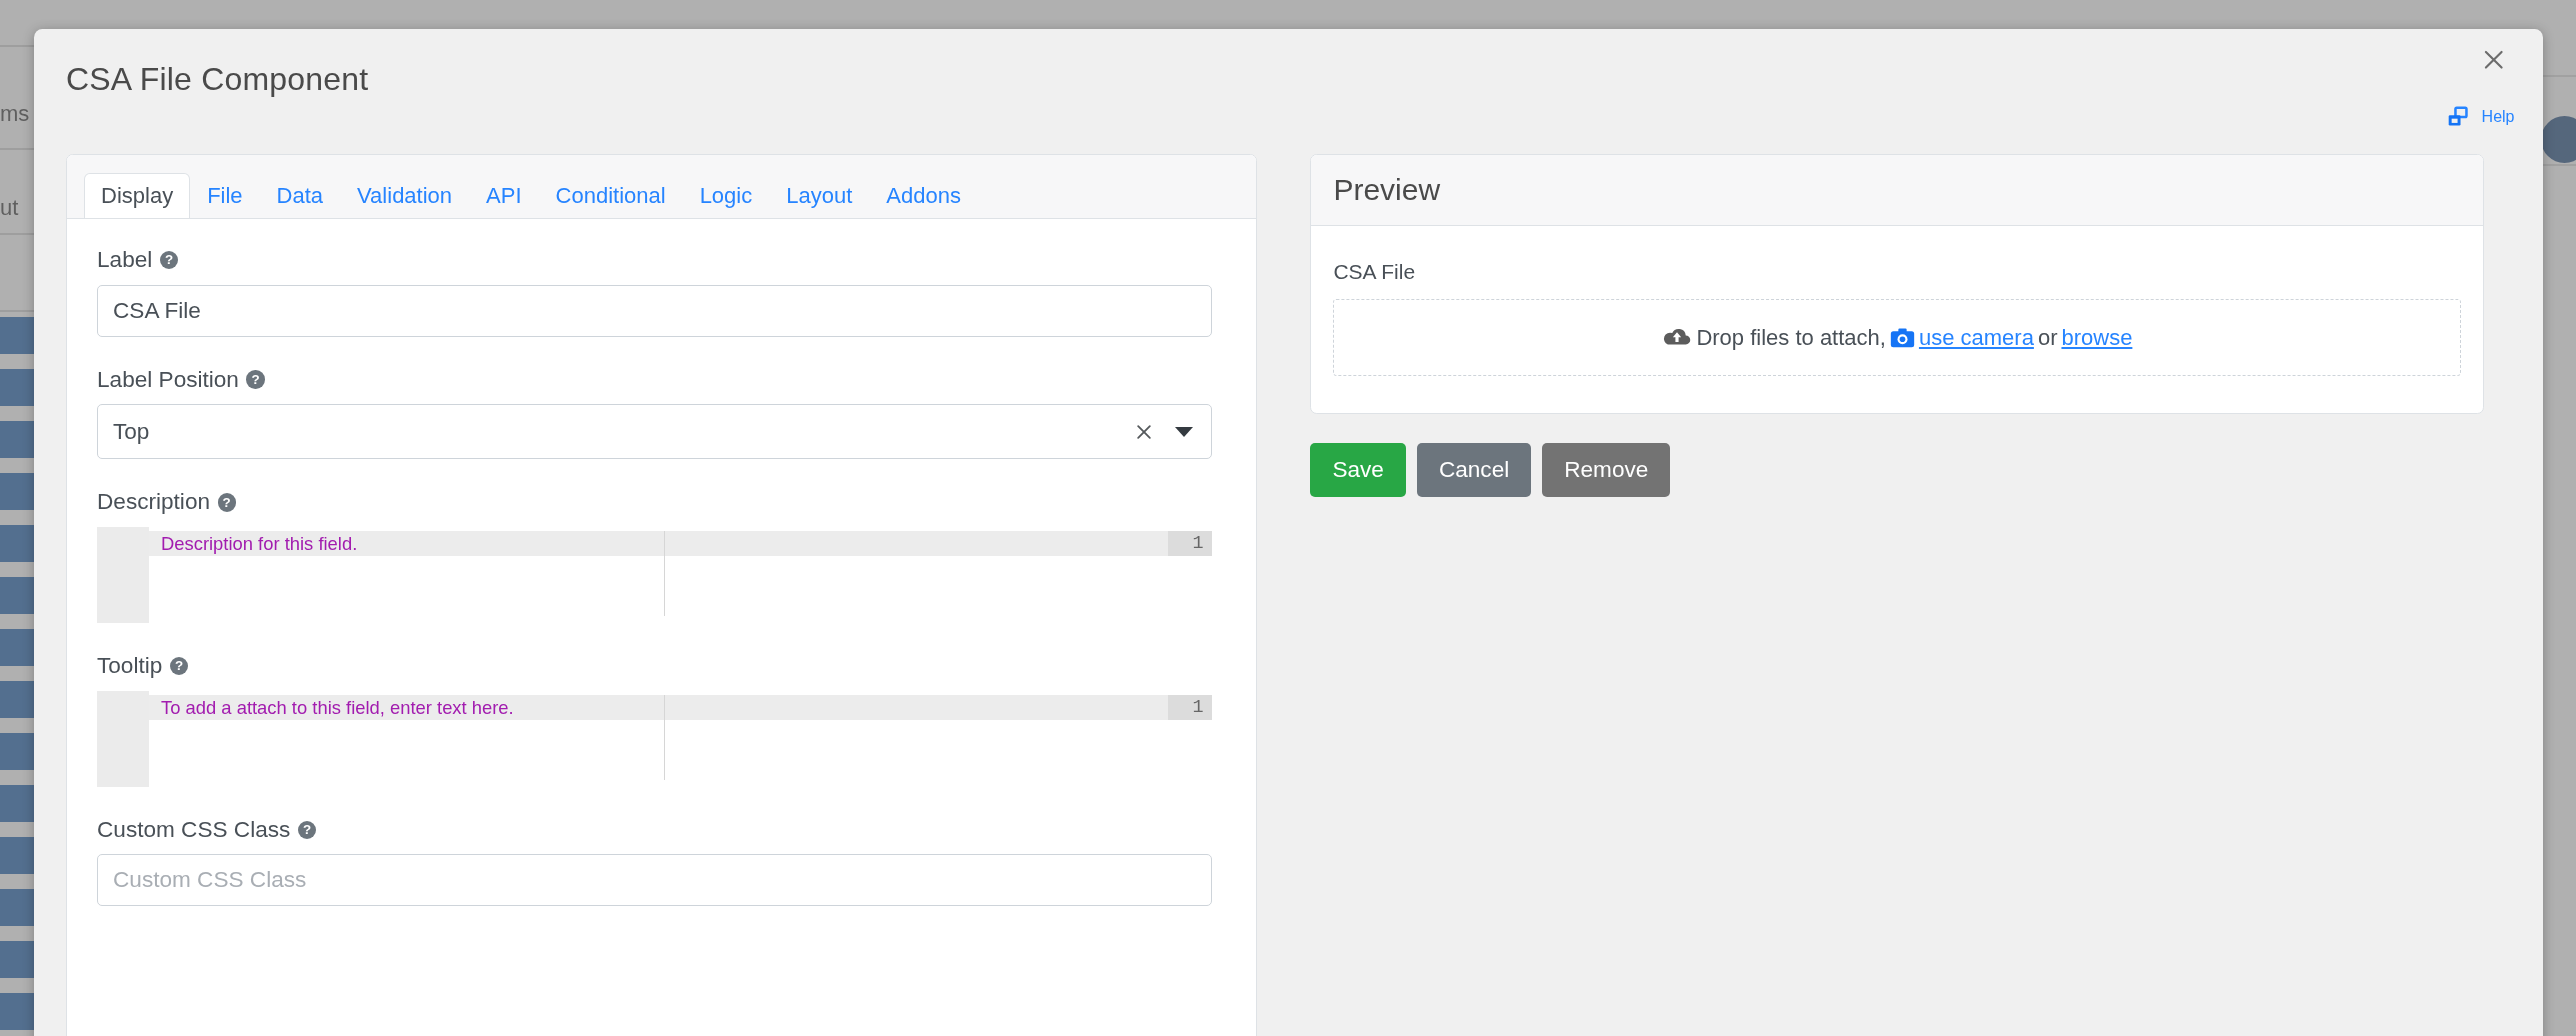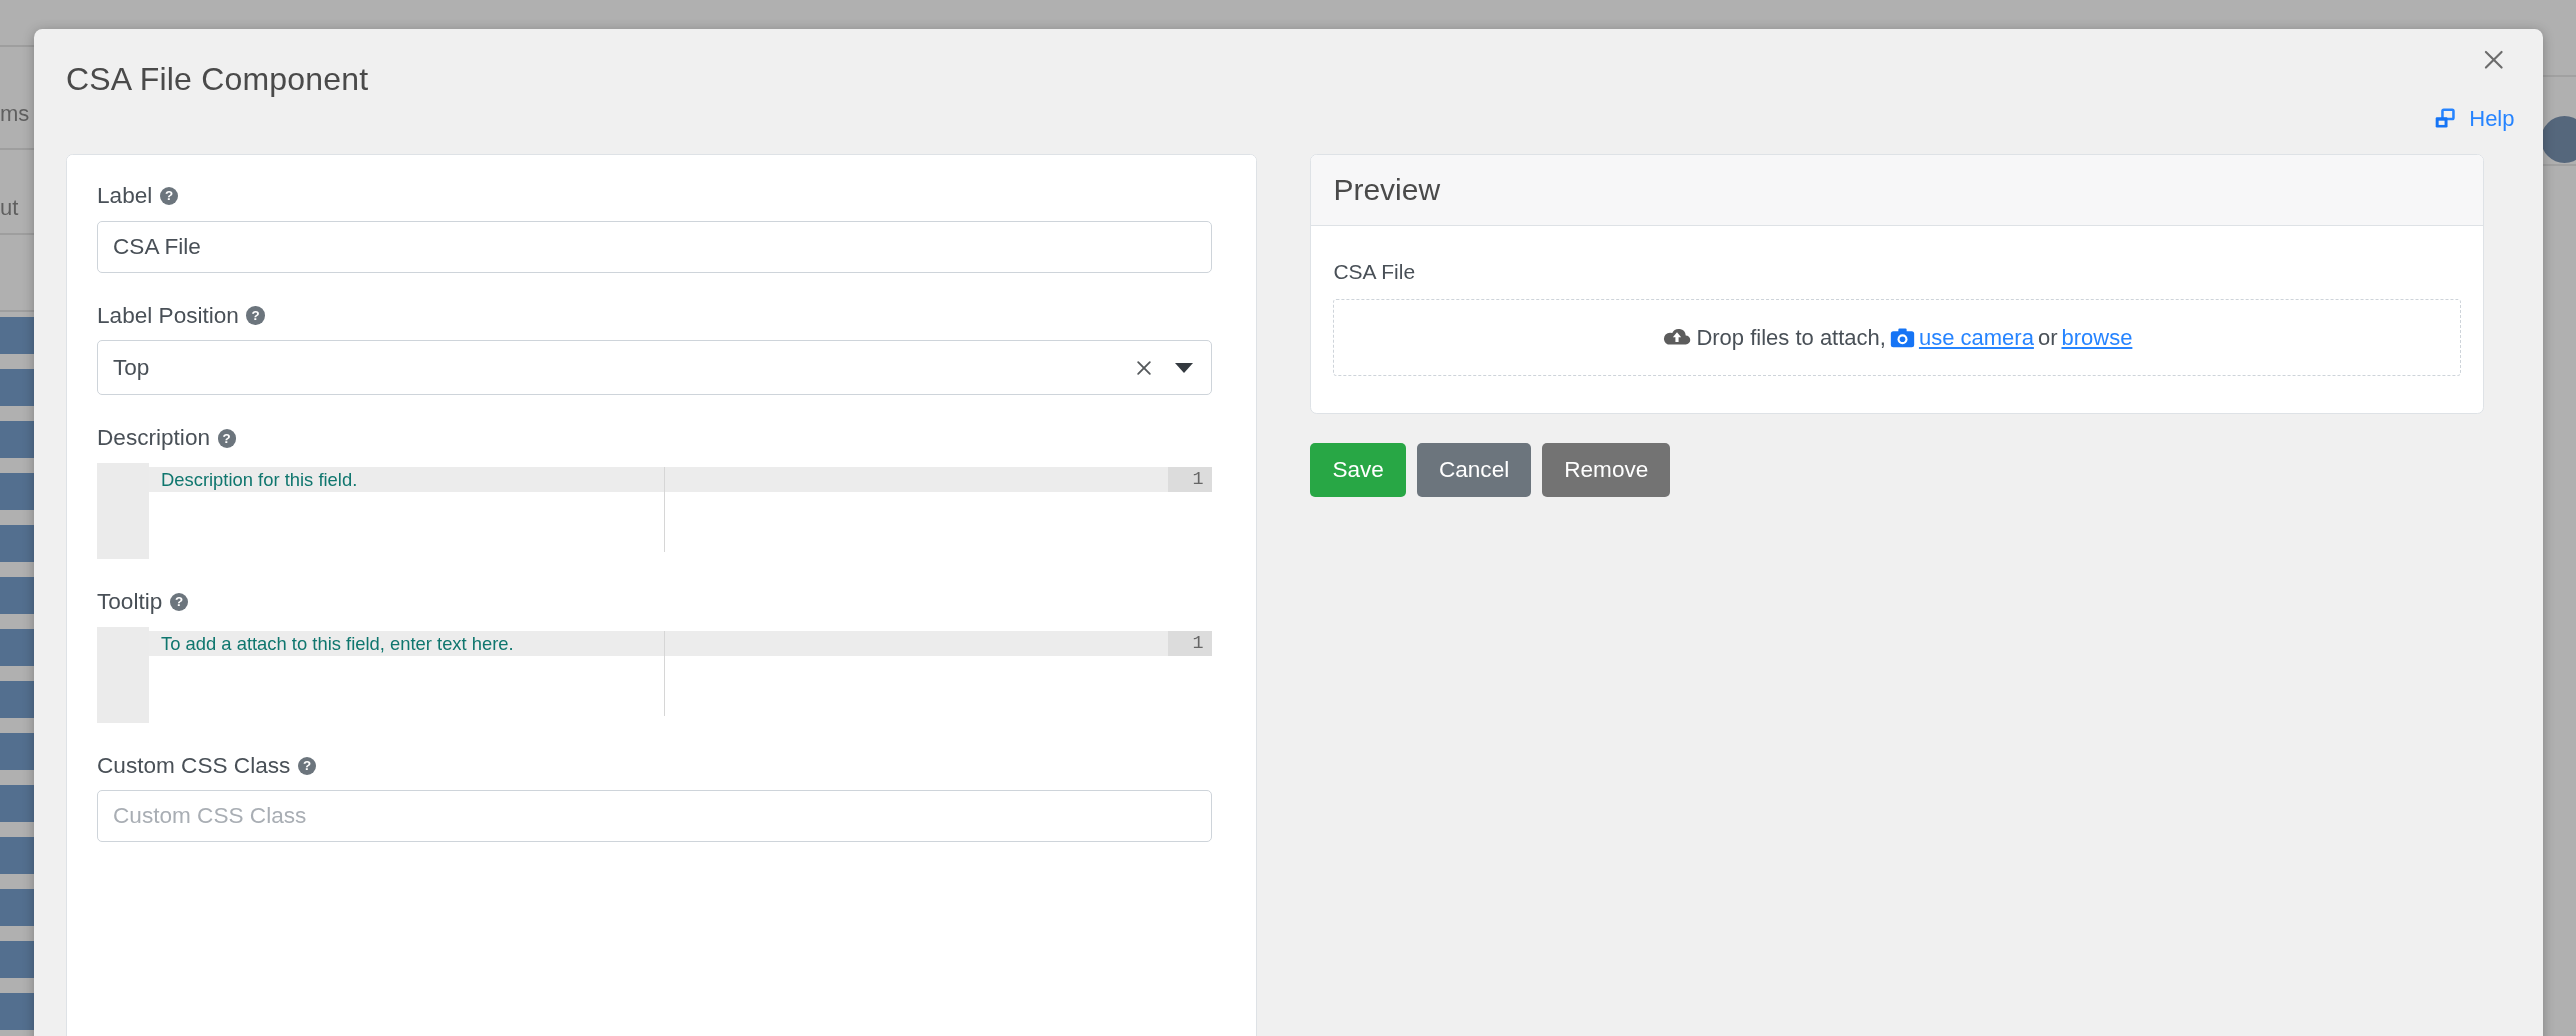--- a/index.html
+++ b/index.html
@@ -55,21 +55,21 @@
   #close-btn {
     position:absolute; right:28.5px; top:10px;
     width:42px; height:42px;
     display:flex; align-items:center; justify-content:center;
     cursor:pointer;
   }
   #close-btn svg { width:23.5px; height:23.5px; }
   #help-link {
     position:absolute; right:28.5px; top:77px;
     display:flex; align-items:center; gap:13px;
-    color:#2684ff; font-size:22px; cursor:pointer;
+    color:#2684ff; font-size:16px; cursor:pointer;
   }
   #help-link .help-ico { width:22px; height:22px; display:block; }
 
   
   #modal-body {
     position:absolute; left:0; top:91px; right:0; bottom:0;
     display:flex; gap:0;
   }
   #left-col { width:1258px; padding:34px 0 0 32px; }
   #right-col { width:1251px; padding:34px 32px 0 18.4px; }
@@ -177,21 +177,21 @@
     position:absolute; right:8.4px; top:4.2px;
     font-size:18.4px; color:#666; line-height:25px;
   }
   .editor .gutter-num.hl { background:#dcdcdc; width:44px; text-align:right; padding-right:8.4px; right:0; }
   .editor .active-line {
     position:absolute; left:52px; right:0; top:4.2px; height:25px;
     background:#ececec;
   }
   .editor .code-text {
     position:absolute; left:64px; top:4.2px;
-    font-size:18.4px; color:#0f766e;
+    font-size:18.4px; color:#a21caf;
     line-height:25px; white-space:pre;
     font-family:"Liberation Sans", sans-serif;
   }
   .editor .cursor-line {
     position:absolute; left:567px; top:4.2px; width:0.8px; bottom:6.7px;
     background:#d6d6d6;
   }
 
   
   #preview-card {
@@ -289,20 +289,31 @@
       </span>
       <span>Help</span>
     </div>
   </div>
 
   <div id="modal-body">
 
     <div id="left-col">
       <div id="tabs-card">
 
+        <div id="tab-strip">
+          <div class="tab active">Display</div>
+          <div class="tab">File</div>
+          <div class="tab">Data</div>
+          <div class="tab">Validation</div>
+          <div class="tab">API</div>
+          <div class="tab">Conditional</div>
+          <div class="tab">Logic</div>
+          <div class="tab">Layout</div>
+          <div class="tab">Addons</div>
+        </div>
 
         <div id="tab-content">
 
           <div class="form-group">
             <div class="form-label">
               <span>Label</span>
               <span class="qmark">?</span>
             </div>
             <input class="text-input" type="text" value="CSA File" style="">
           </div>

